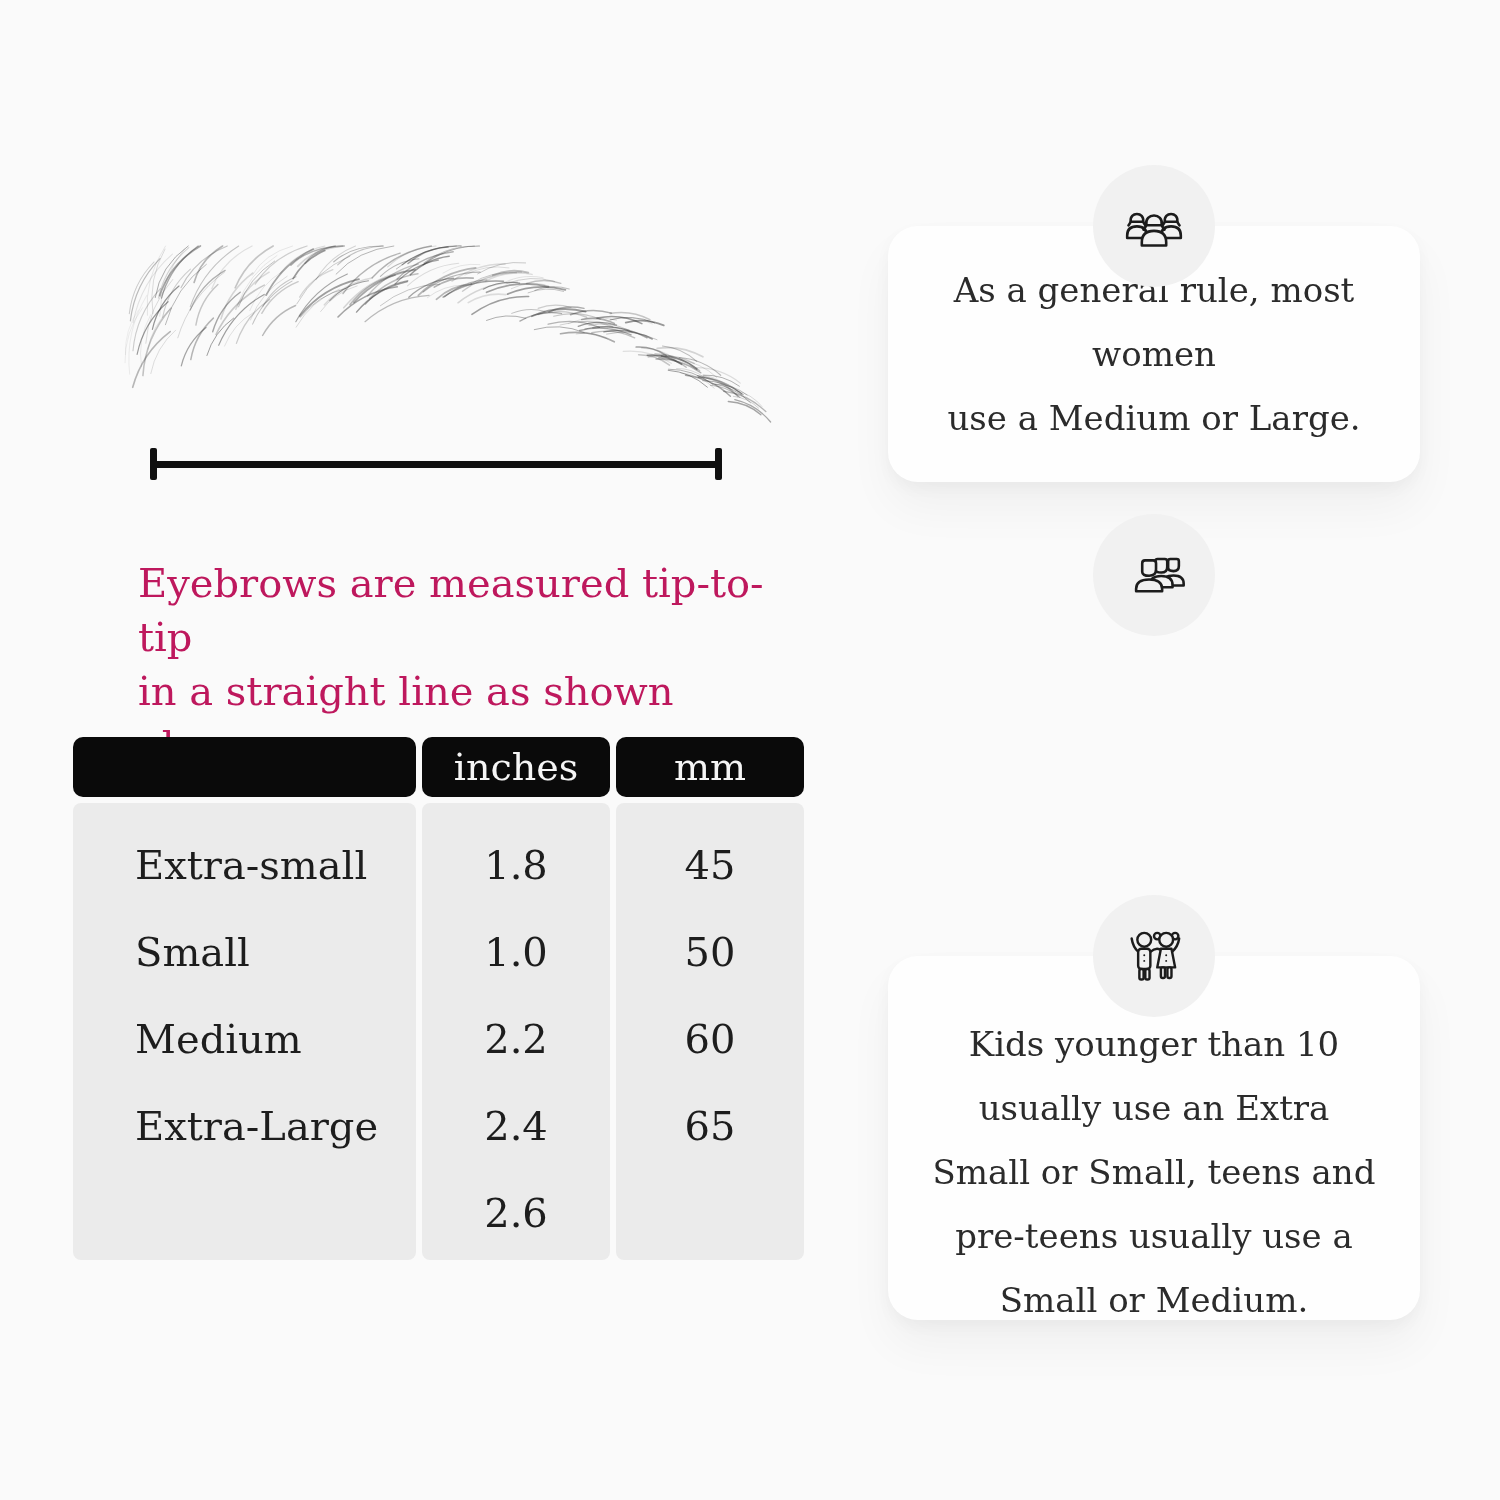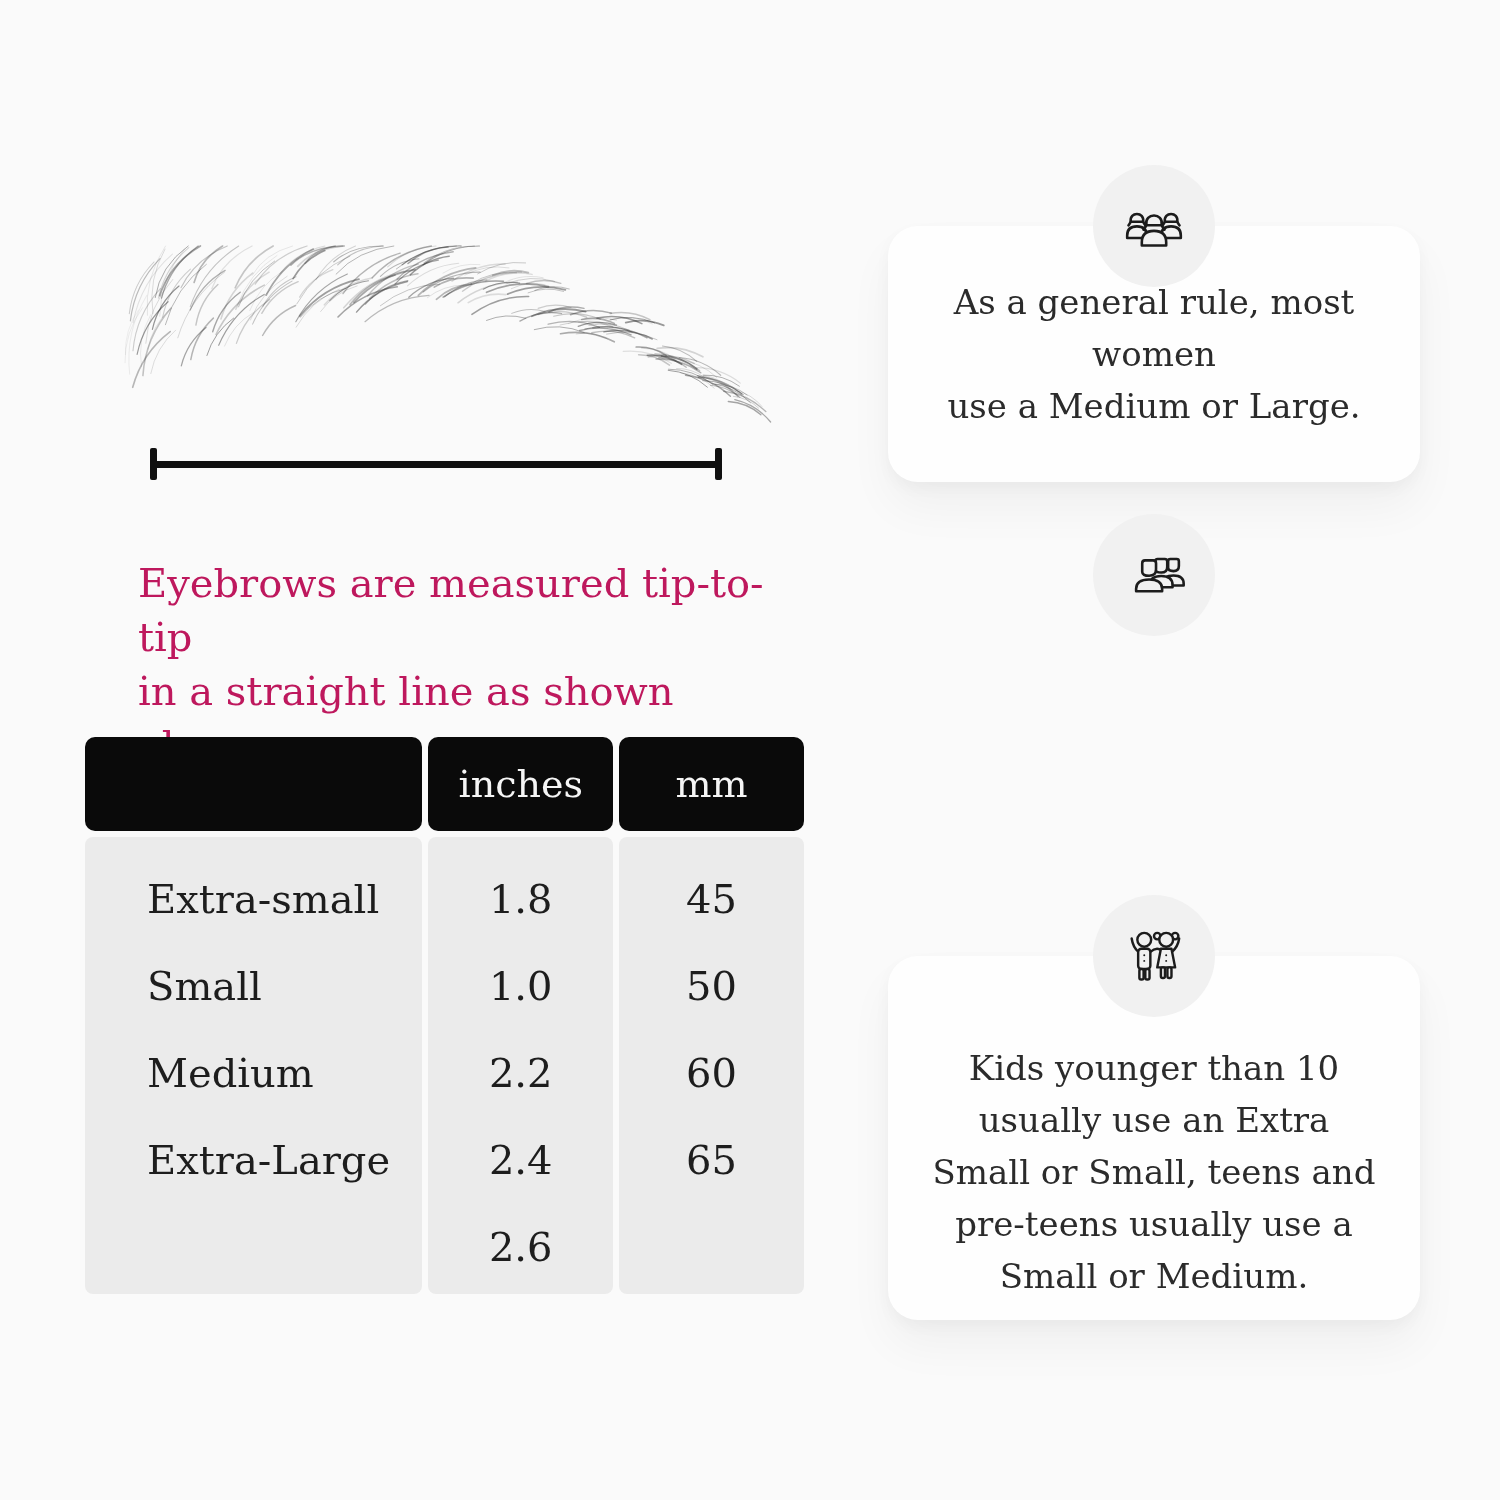--- a/index.html
+++ b/index.html
@@ -22,38 +22,38 @@
   .measure-line .tick { position: absolute; top: 0; width: 7px; height: 32px; background: #101010; border-radius: 2px; }
   .measure-line .tick.left  { left: 0; }
   .measure-line .tick.right { right: 0; }
 
   .caption { position: absolute; left: 138px; top: 512px; width: 660px;
              font-size: 40px; line-height: 54px; color: #be185d; margin-top: 44px; }
 
   
   .size-table { position: absolute; left: 73px; top: 737px; width: 731px; }
   .size-table .hdr-row, .size-table .body-row { display: flex; gap: 6px; }
-  .hdr-cell { height: 94px; background: #0a0a0a; border-radius: 10px;
+  .hdr-cell { height: 60px; background: #0a0a0a; border-radius: 10px;
               display: flex; align-items: center; justify-content: center;
               color: #f5f5f5; font-size: 38px; }
   .body-col { background: #ebebeb; border-radius: 8px; margin-top: 6px;
               padding-top: 18px; height: 439px; box-sizing: content-box; }
-  .col-size   { width: 343px; margin-left: 12px; }
+  .col-size   { width: 343px; }
   .col-inches { width: 188px; }
   .col-mm     { width: 188px; }
   .cell { height: 87px; display: flex; align-items: center; font-size: 40px; color: #1d1d1d; }
   .col-size .cell   { padding-left: 62px; }
   .col-inches .cell, .col-mm .cell { justify-content: center; }
 
   
   .card { position: absolute; left: 888px; width: 532px; background: #fefefe;
           border-radius: 30px;
           box-shadow: 0 26px 46px rgba(0,0,0,0.045), 0 6px 16px rgba(0,0,0,0.035);
           display: flex; flex-direction: column; align-items: center; justify-content: center;
-          text-align: center; font-size: 34px; line-height: 52px; color: #2b2b2b; }
+          text-align: center; font-size: 34px; line-height: 64px; color: #2b2b2b; }
   .card-1 { top: 226px; height: 256px; }
   .card-2 { top: 575px; height: 222px; padding-top: 64px; box-sizing: border-box; }
   .card-3 { top: 956px; height: 364px; padding-top: 68px; box-sizing: border-box; }
 
   .icon-circle { position: absolute; width: 122px; height: 122px; border-radius: 50%;
                  background: #f1f1f1; left: 1093px;
                  display: flex; align-items: center; justify-content: center; }
   .circle-1 { top: 165px; }
   .circle-2 { top: 514px; }
   .circle-3 { top: 895px; }

